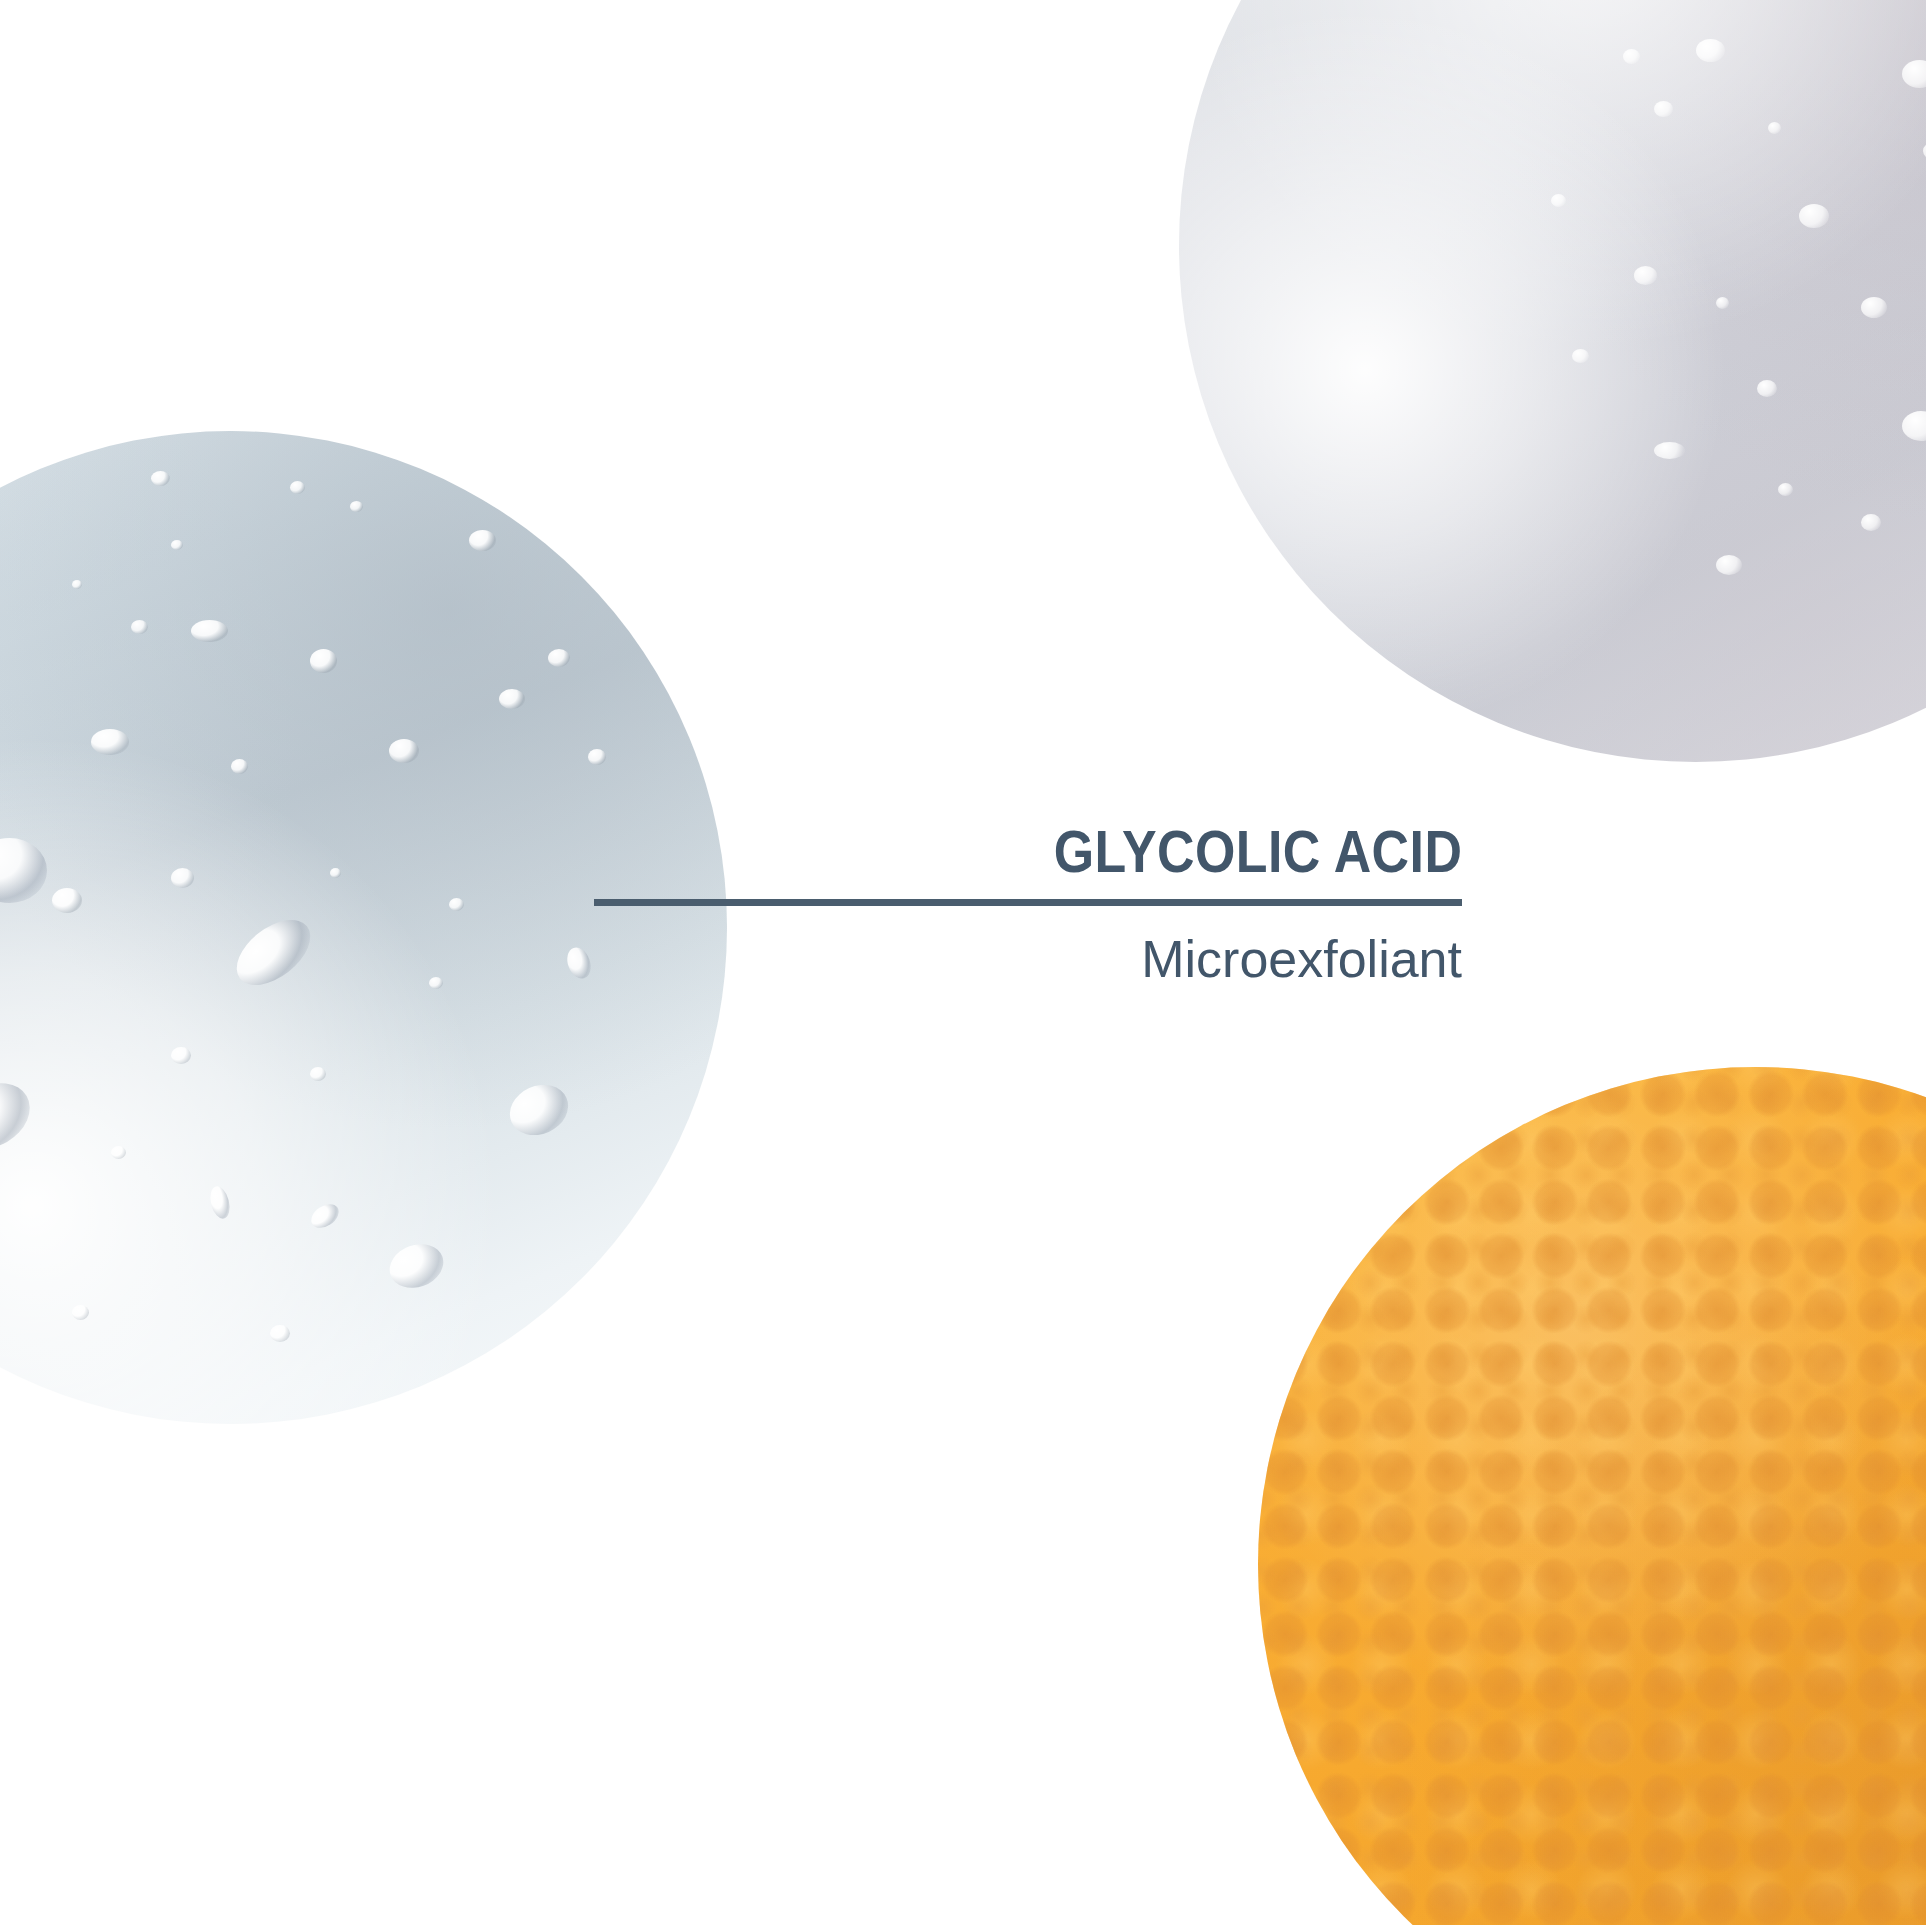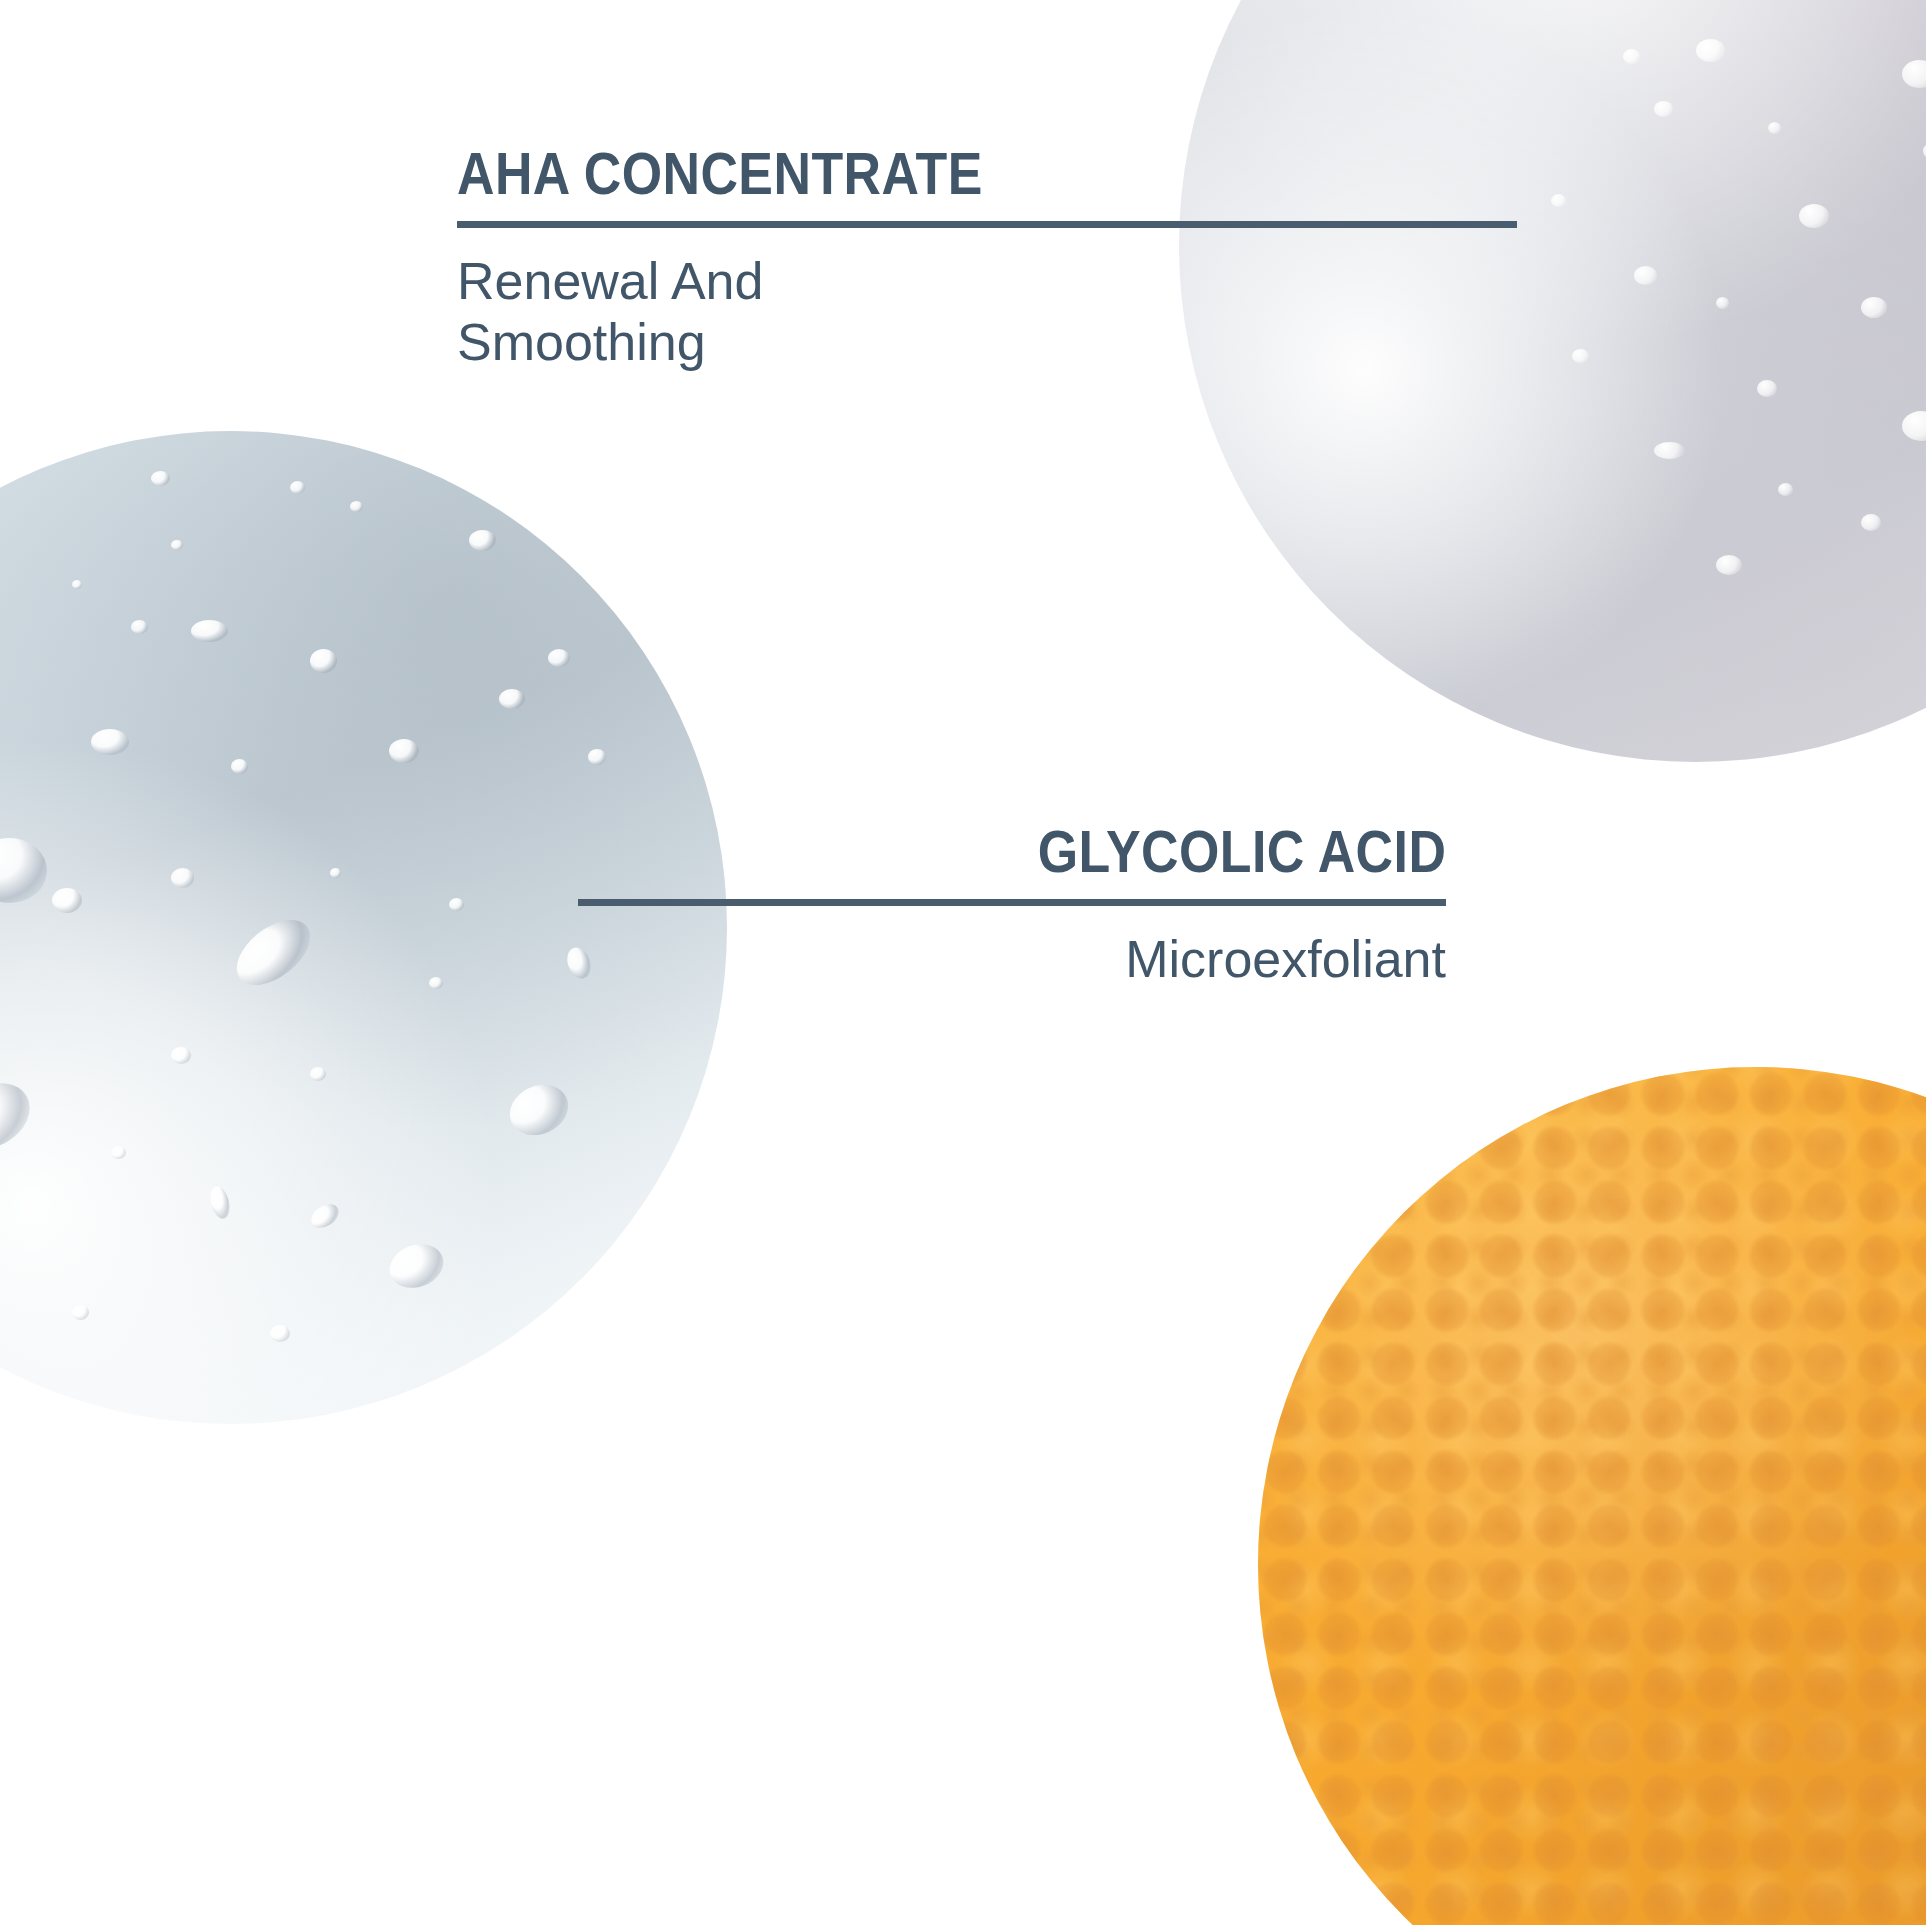--- a/index.html
+++ b/index.html
@@ -79,21 +79,21 @@
     line-height:1.18;
   }
 
   
   #label-aha{left:457px;top:145px;width:1060px;}
   #label-aha .title{font-size:59px;transform-origin:left center;}
   #label-aha .rule{width:1060px;}
   #label-aha .sub{font-size:52px;margin-top:23px;}
 
   
-  #label-glycolic{left:578px;top:823px;width:868px;text-align:right;}
+  #label-glycolic{left:594px;top:823px;width:868px;text-align:right;}
   #label-glycolic .title{font-size:59px;transform-origin:right center;display:inline-block;}
   #label-glycolic .rule{width:868px;}
   #label-glycolic .sub{font-size:52px;margin-top:23px;}
 
   
   #label-inulin{left:457px;top:1460px;width:947px;}
   #label-inulin .title{font-size:59px;transform-origin:left center;}
   #label-inulin .rule{width:947px;}
   #label-inulin .sub{font-size:52px;margin-top:23px;}
 </style>
@@ -172,25 +172,20 @@
       <div class="b" style="left:34%;top:88%;width:17px;height:15px;background:radial-gradient(circle at 34% 28%,#fff 0%,rgba(255,255,255,.82) 44%,rgba(150,160,170,.32) 74%,rgba(255,255,255,0) 92%);"></div>
 
       <div class="b" style="left:54%;top:90%;width:20px;height:17px;background:radial-gradient(circle at 34% 28%,#fff 0%,rgba(255,255,255,.82) 44%,rgba(150,160,170,.32) 74%,rgba(255,255,255,0) 92%);"></div>
     </div>
   </div>
 
   <div class="swatch" id="swatch-inulin">
     <div id="pores"></div>
   </div>
 
-  <div class="label" id="label-aha">
-    <div class="title">AHA CONCENTRATE</div>
-    <div class="rule"></div>
-    <div class="sub">Renewal And<br>Smoothing</div>
-  </div>
 
   <div class="label" id="label-glycolic">
     <div class="title">GLYCOLIC ACID</div>
     <div class="rule"></div>
     <div class="sub">Microexfoliant</div>
   </div>
 
 
 </div>
 

